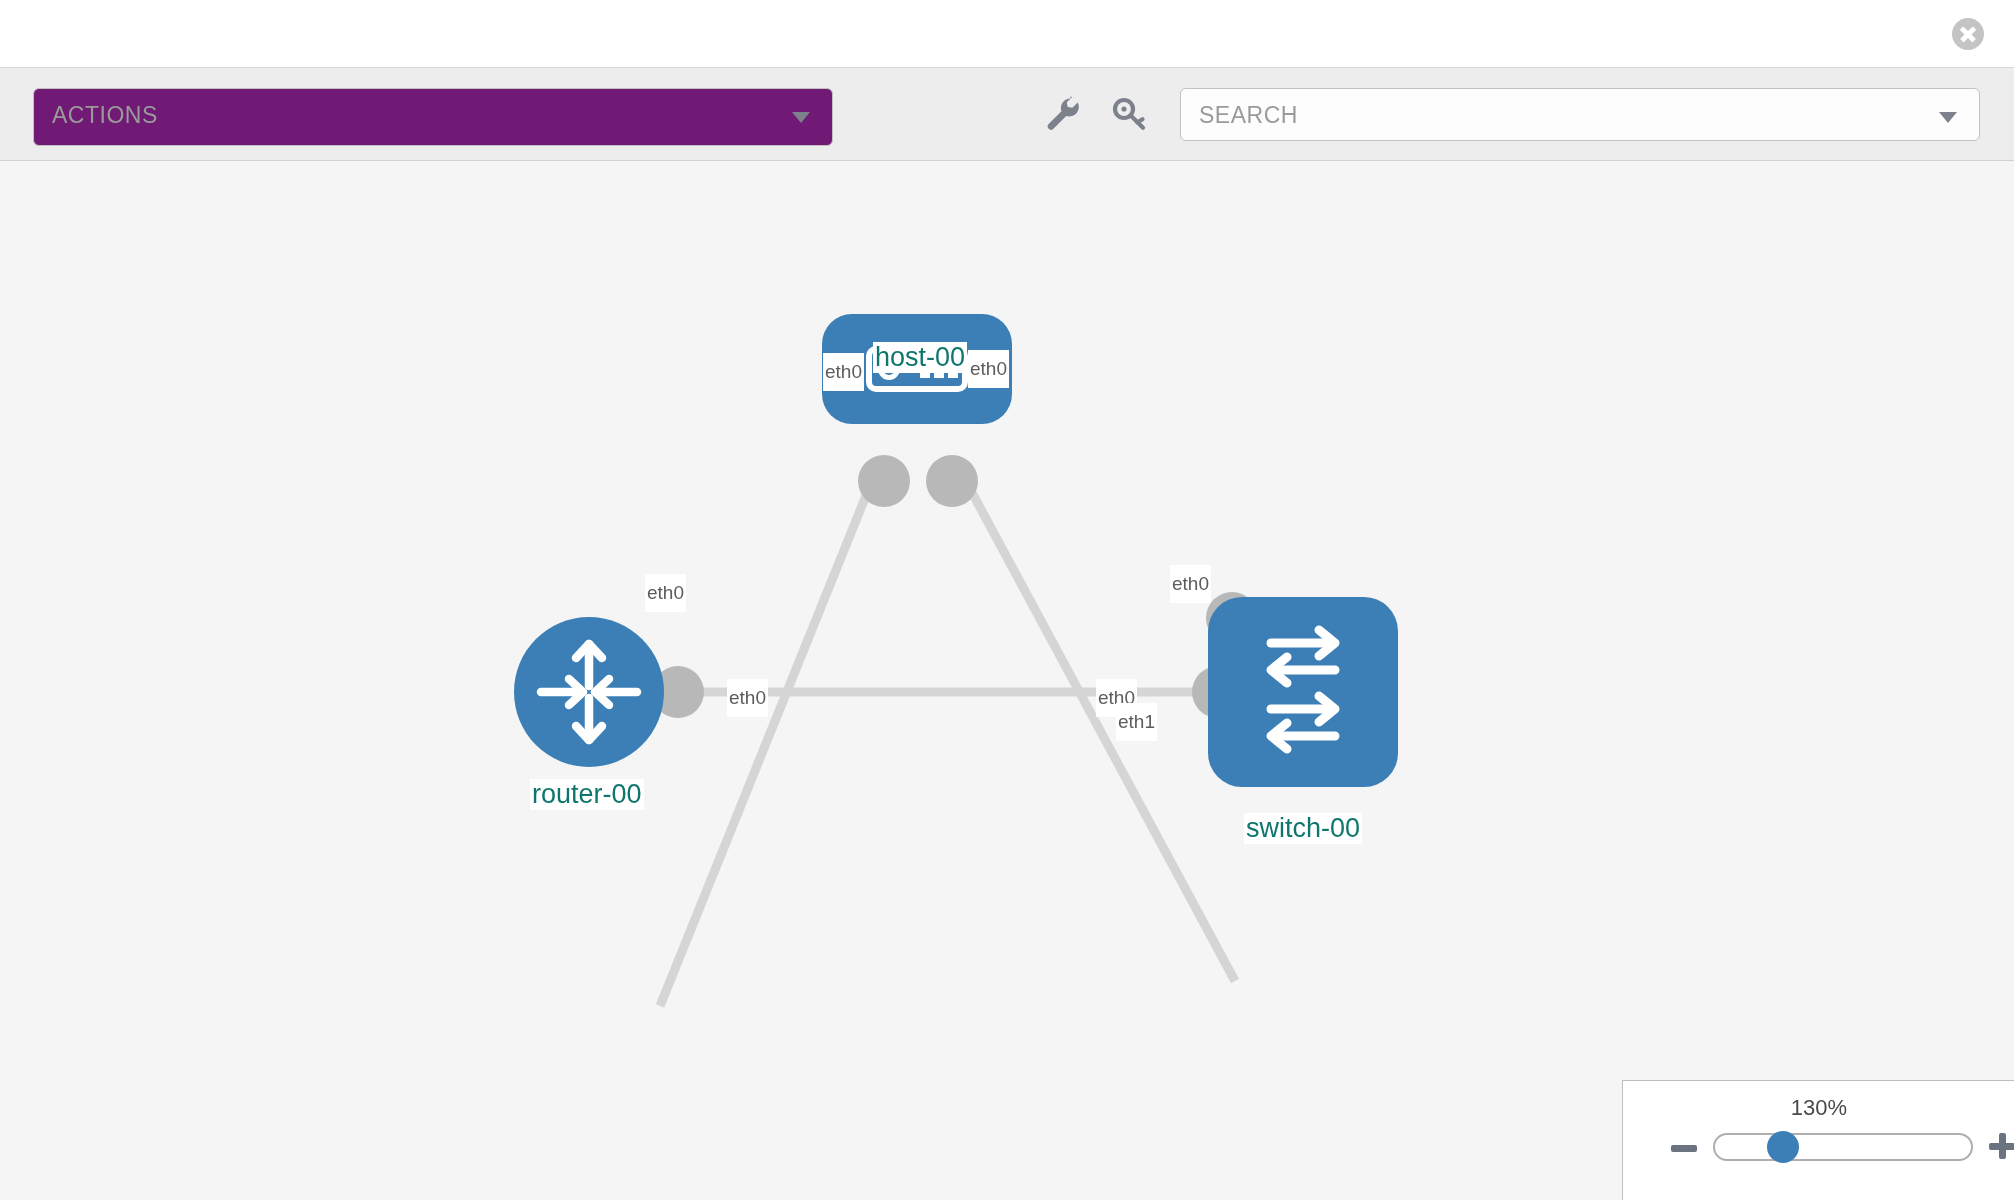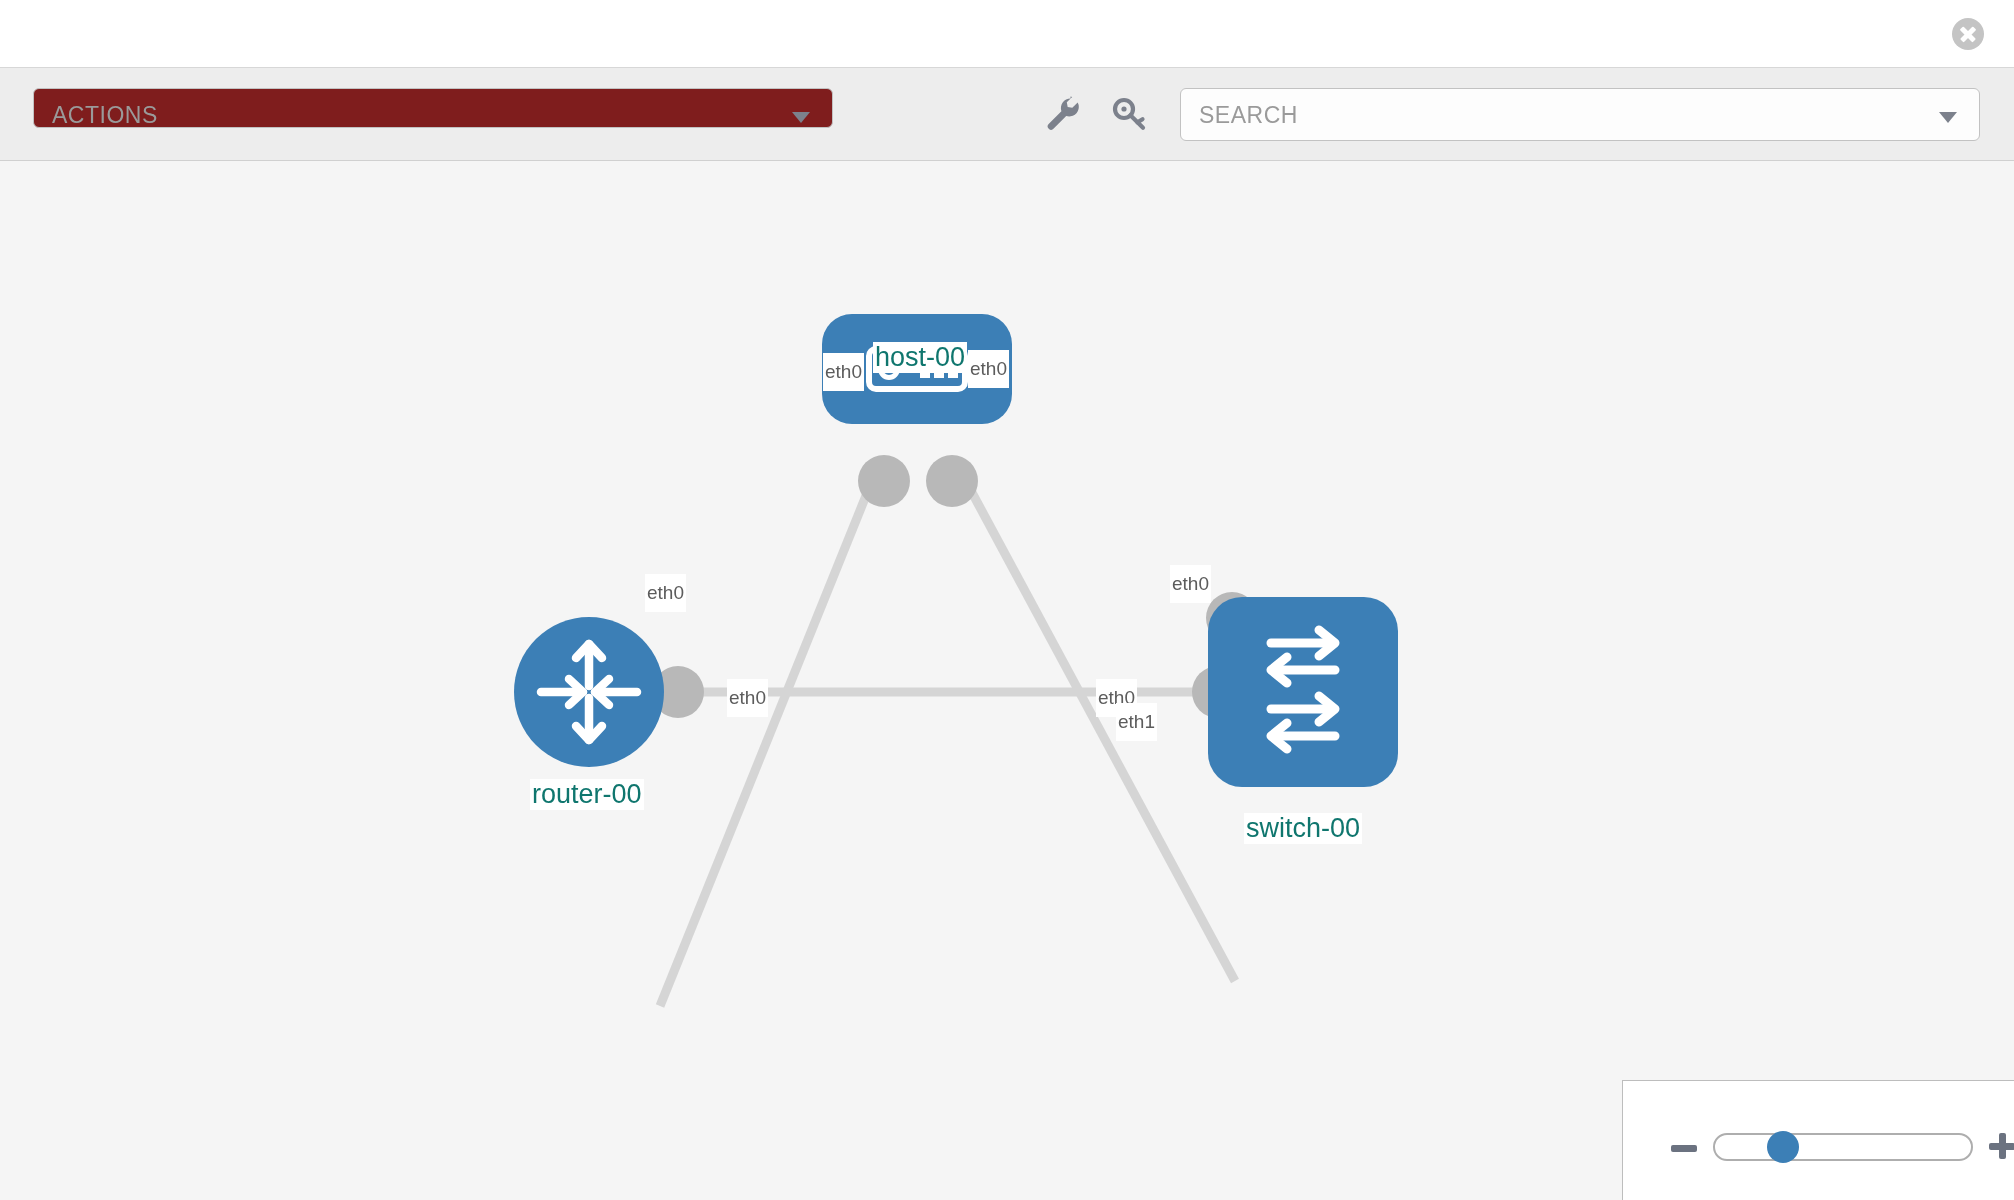--- a/index.html
+++ b/index.html
@@ -67,22 +67,22 @@
     height: 93px;
     background: #ededed;
     border-bottom: 1px solid #d0d0d0;
     box-sizing: border-box;
   }
   .actions-select {
     position: absolute;
     left: 33px;
     top: 20px;
     width: 800px;
-    height: 40px;
-    background: #7f1d1d;
+    height: 58px;
+    background: #701a75;
     border: 1px solid #c2c2c2;
     border-radius: 6px;
     box-sizing: border-box;
     cursor: pointer;
   }
   .actions-label {
     position: absolute;
     left: 18px;
     top: 13px;
     font-size: 23px;
@@ -336,17 +336,18 @@
   <div class="iface-label" style="left:823px;  top:192px;">eth0</div>
   <div class="iface-label" style="left:968px;  top:189px;">eth0</div>
   <div class="iface-label" style="left:645px;  top:413px;">eth0</div>
   <div class="iface-label" style="left:1170px; top:404px;">eth0</div>
   <div class="iface-label" style="left:727px;  top:518px;">eth0</div>
   <div class="iface-label" style="left:1096px; top:518px;">eth0</div>
   <div class="iface-label" style="left:1116px; top:518px;margin-top:24px;">eth1</div>
 </div>
 
 <div class="zoom-panel">
+  <div class="zoom-value">130%</div>
   <div class="zoom-minus"></div>
   <div class="zoom-track"></div>
   <div class="zoom-thumb"></div>
   <div class="zoom-plus"></div>
 </div>
 
 </body></html>

